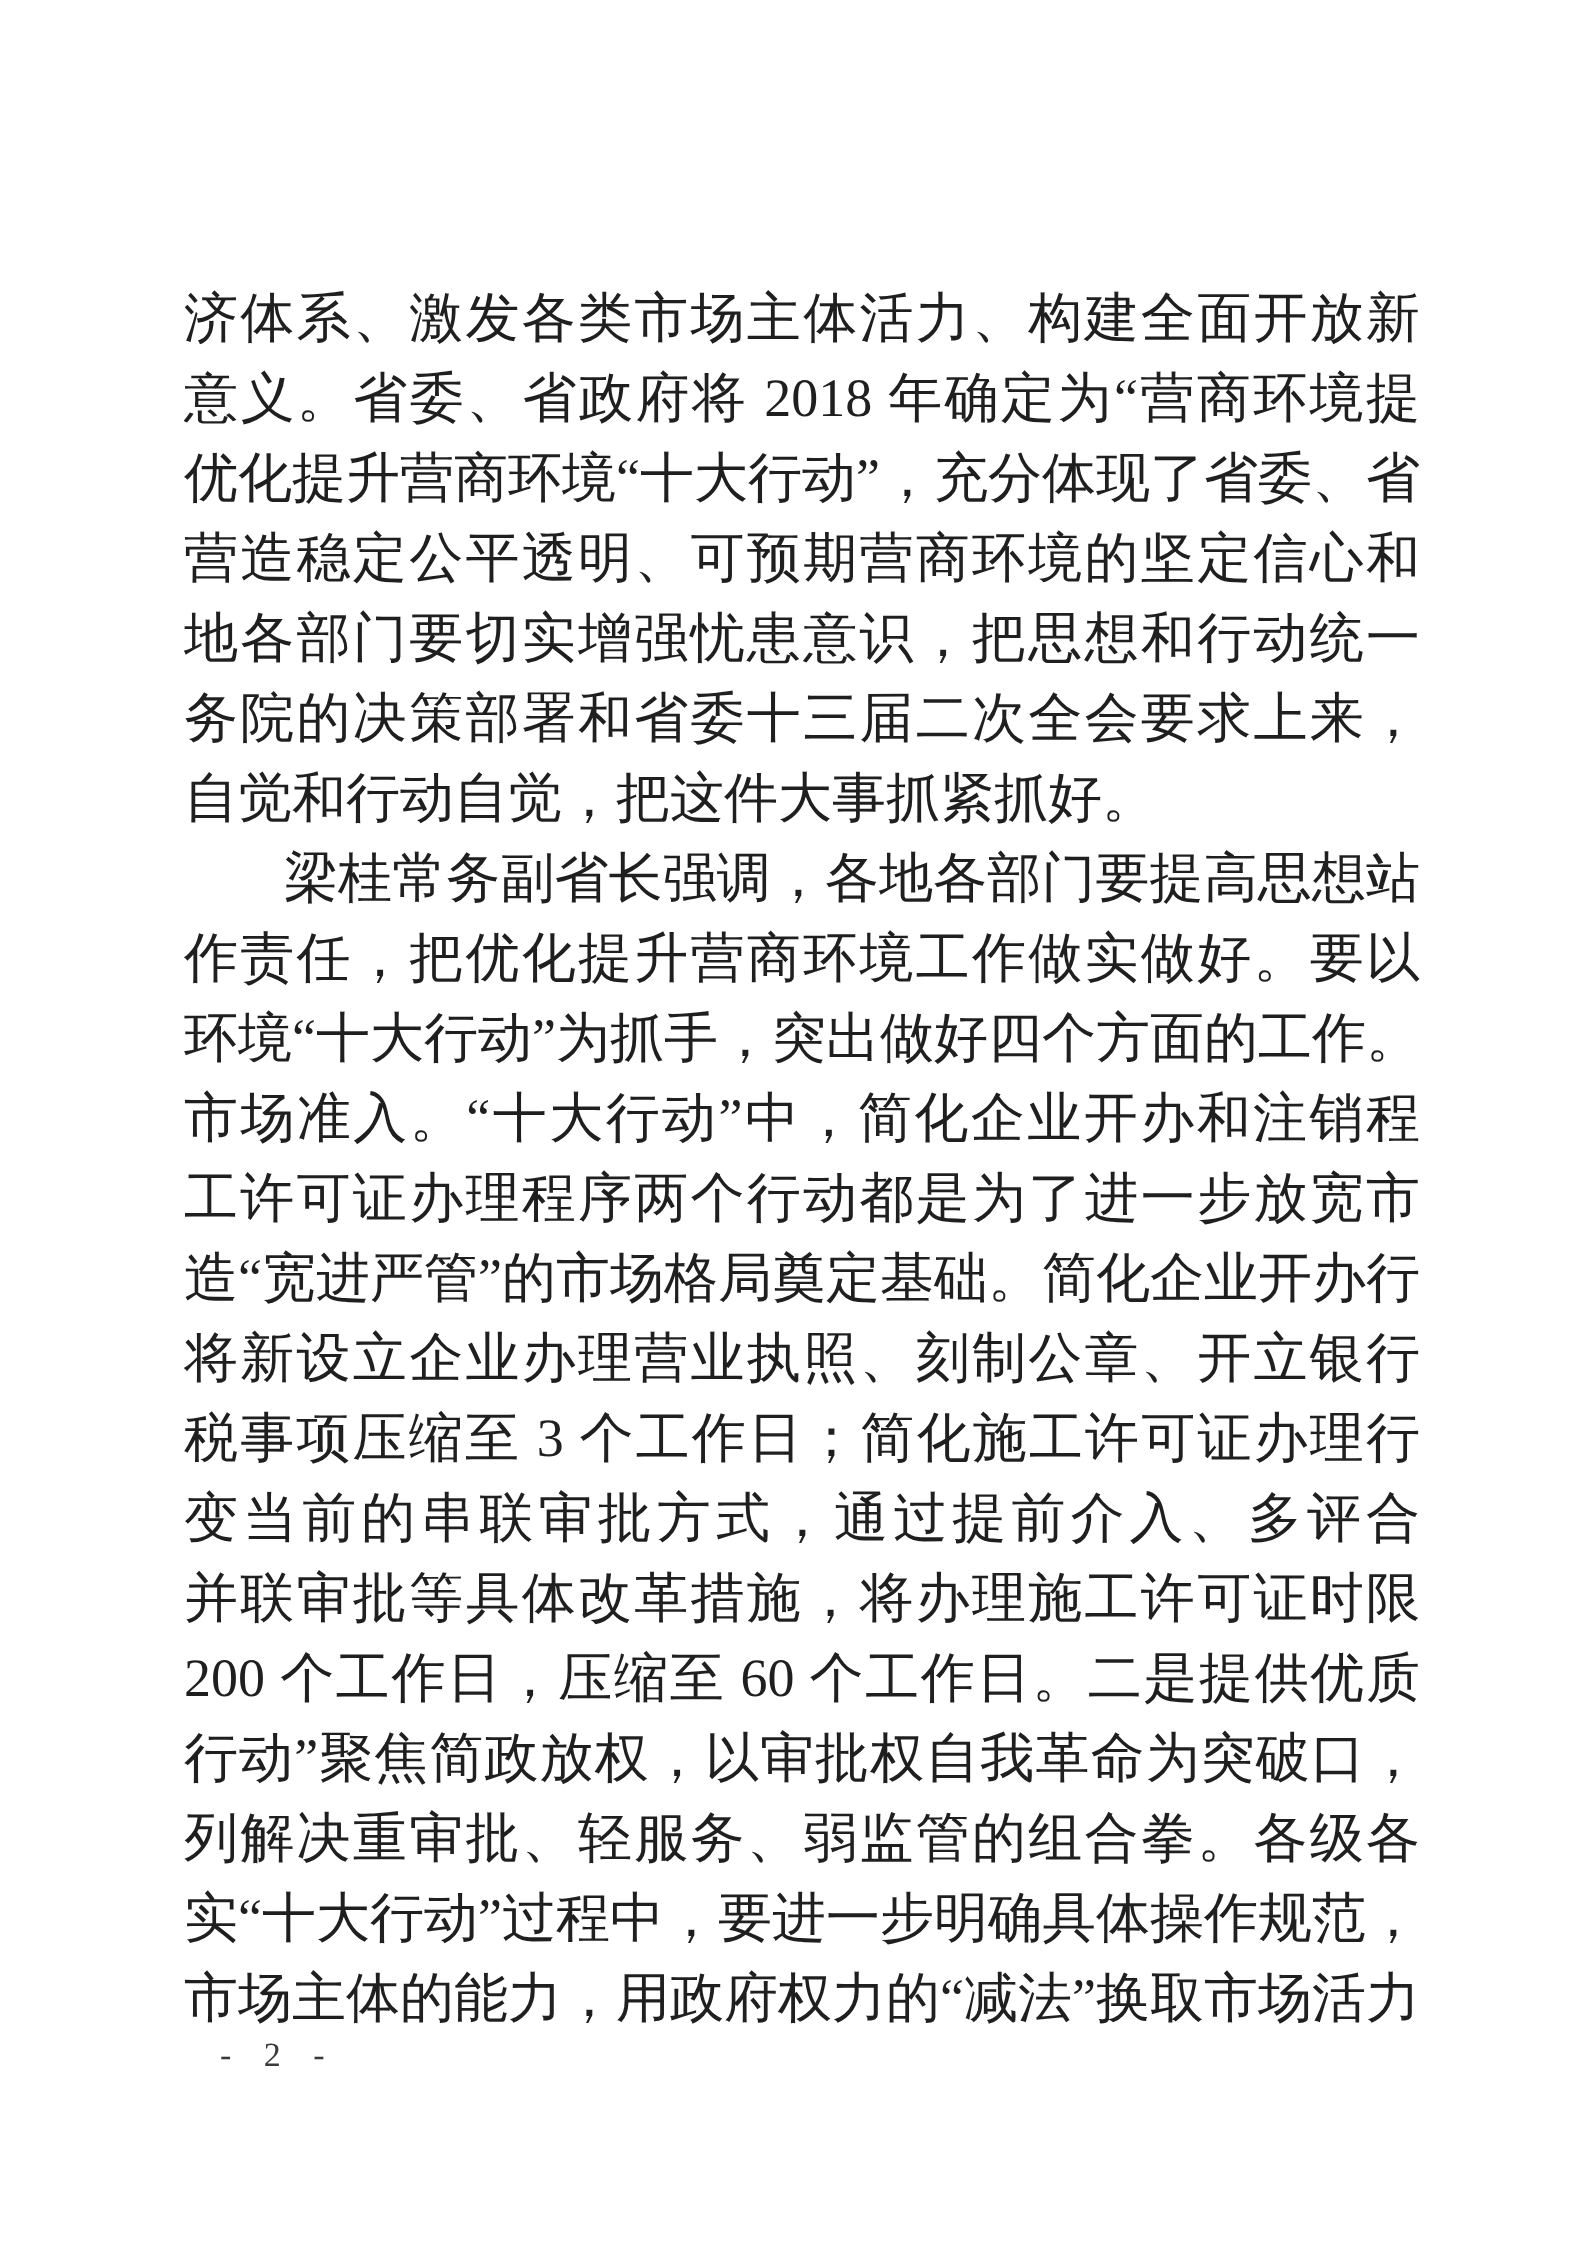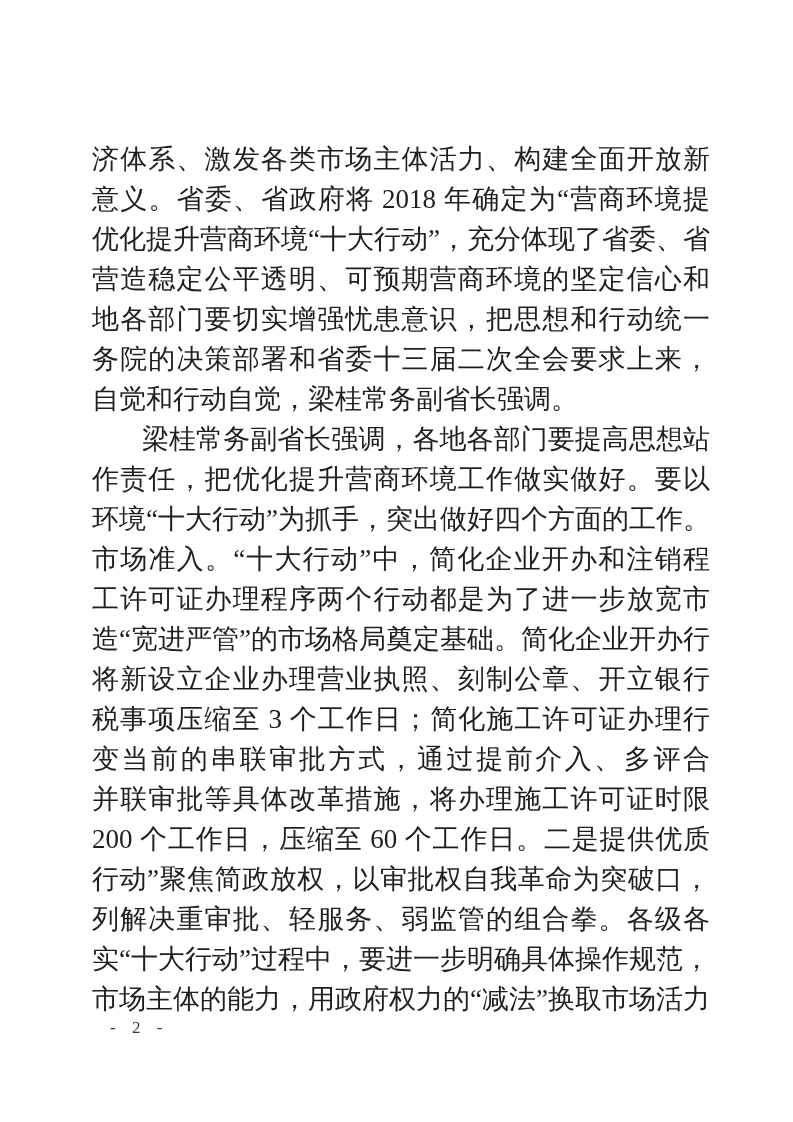--- a/index.html
+++ b/index.html
@@ -68,21 +68,21 @@
 
 <div class="page">
   <div class="text-block">
       <div class="paragraph">
         <div class="line just">济体系、激发各类市场主体活力、构建全面开放新格局具有重要</div>
         <div class="line just">意义。省委、省政府将 2018 年确定为“营商环境提升年”，启动</div>
         <div class="line just">优化提升营商环境“十大行动”，充分体现了省委、省政府努力</div>
         <div class="line just">营造稳定公平透明、可预期营商环境的坚定信心和决心。全省各</div>
         <div class="line just">地各部门要切实增强忧患意识，把思想和行动统一到党中央、国</div>
         <div class="line just">务院的决策部署和省委十三届二次全会要求上来，以高度的思想</div>
-        <div class="line">自觉和行动自觉，梁桂常务副省长强调。</div>
+        <div class="line">自觉和行动自觉，把这件大事抓紧抓好。</div>
       </div>
       <div class="paragraph">
         <div class="line just ind">梁桂常务副省长强调，各地各部门要提高思想站位，夯实工</div>
         <div class="line just">作责任，把优化提升营商环境工作做实做好。要以优化提升营商</div>
         <div class="line just">环境“十大行动”为抓手，突出做好四个方面的工作。一是放宽</div>
         <div class="line just">市场准入。“十大行动”中，简化企业开办和注销程序、简化施</div>
         <div class="line just">工许可证办理程序两个行动都是为了进一步放宽市场准入，为营</div>
         <div class="line just">造“宽进严管”的市场格局奠定基础。简化企业开办行动提出，</div>
         <div class="line just">将新设立企业办理营业执照、刻制公章、开立银行账户、办理涉</div>
         <div class="line just">税事项压缩至 3 个工作日；简化施工许可证办理行动提出，要改</div>

